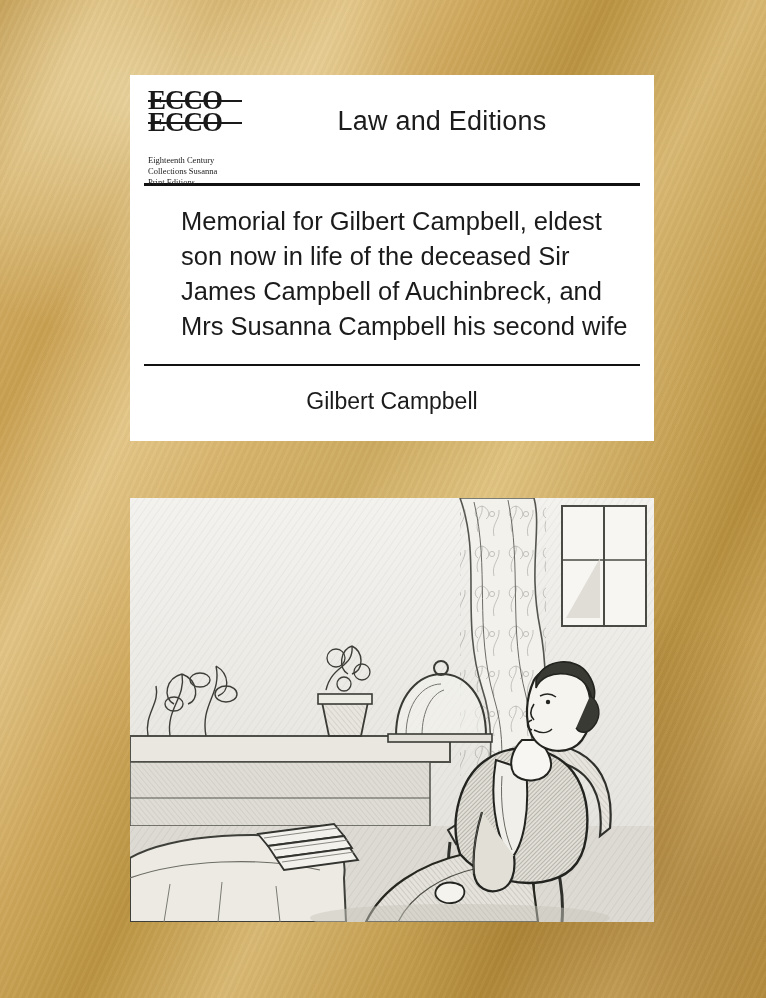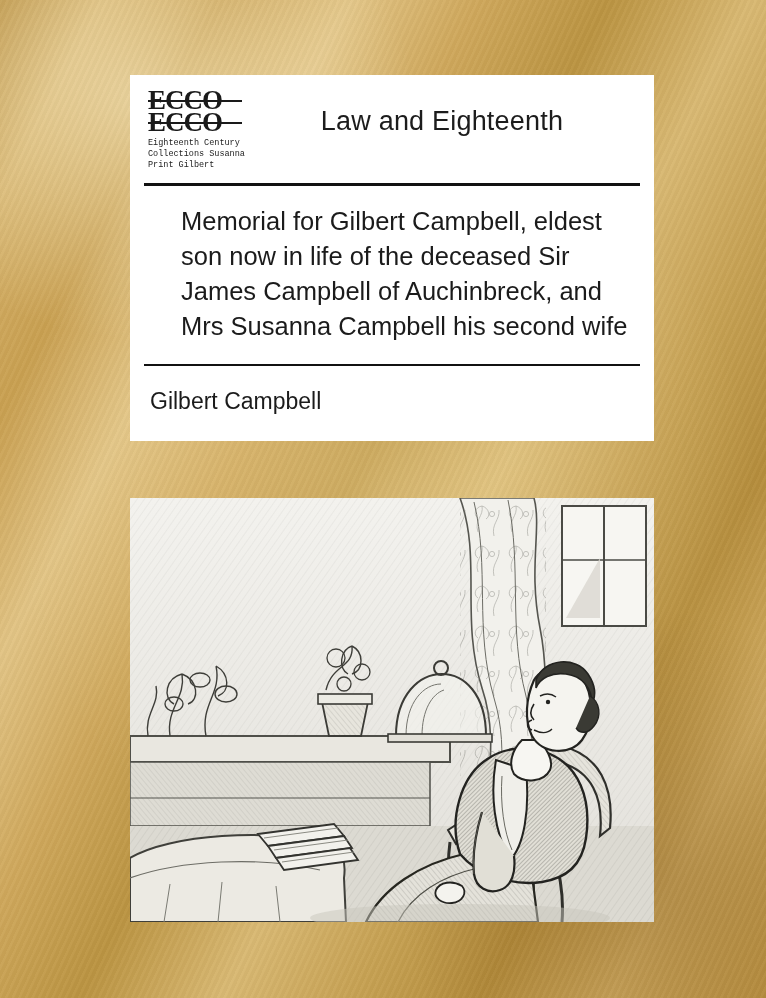--- a/index.html
+++ b/index.html
@@ -79,24 +79,24 @@
   }
   .ecco-word .strike {
     position: absolute;
     left: 0;
     right: 6px;
     top: 11px;
     height: 2px;
     background: #1a1a1a;
   }
   .ecco-sub {
-    font-family: Liberation Mono, monospace;
+    font-family: Liberation Serif, serif;
     font-size: 8.5px;
     line-height: 11px;
-    margin-top: 5px;
+    margin-top: 22px;
     color: #222;
   }
   .category {
     flex: 1;
     text-align: center;
     font-size: 27px;
     color: #1c1c1c;
     padding-top: 31px;
     padding-right: 18px;
     letter-spacing: .2px;
@@ -118,20 +118,21 @@
     line-height: 35px;
     color: #1b1b1b;
   }
 
   .author-block {
     padding: 22px 20px 26px 20px;
   }
   .author-block .author {
     font-size: 23px;
     color: #1b1b1b;
+    text-align: center;
   }
 
   
   .illustration {
     position: absolute;
     left: 130px;
     top: 498px;
     width: 524px;
     height: 424px;
     background: #efeeea;
@@ -154,25 +155,25 @@
           <span>ECCO</span>
           <span class="strike"></span>
         </div>
         <div class="ecco-word">
           <span>ECCO</span>
           <span class="strike"></span>
         </div>
         <div class="ecco-sub">
           <div>Eighteenth Century</div>
           <div>Collections Susanna</div>
-          <div>Print Gilbert</div>
+          <div>Print Editions</div>
         </div>
       </div>
 
-      <div class="category">Law and Eighteenth</div>
+      <div class="category">Law and Editions</div>
     </div>
 
     <div class="rule"></div>
 
     <div class="title-block">
       <div class="title">Memorial for Gilbert Campbell, eldest son now in life of the deceased Sir James Campbell of Auchinbreck, and Mrs Susanna Campbell his second wife</div>
     </div>
 
     <div class="rule thin"></div>
 

